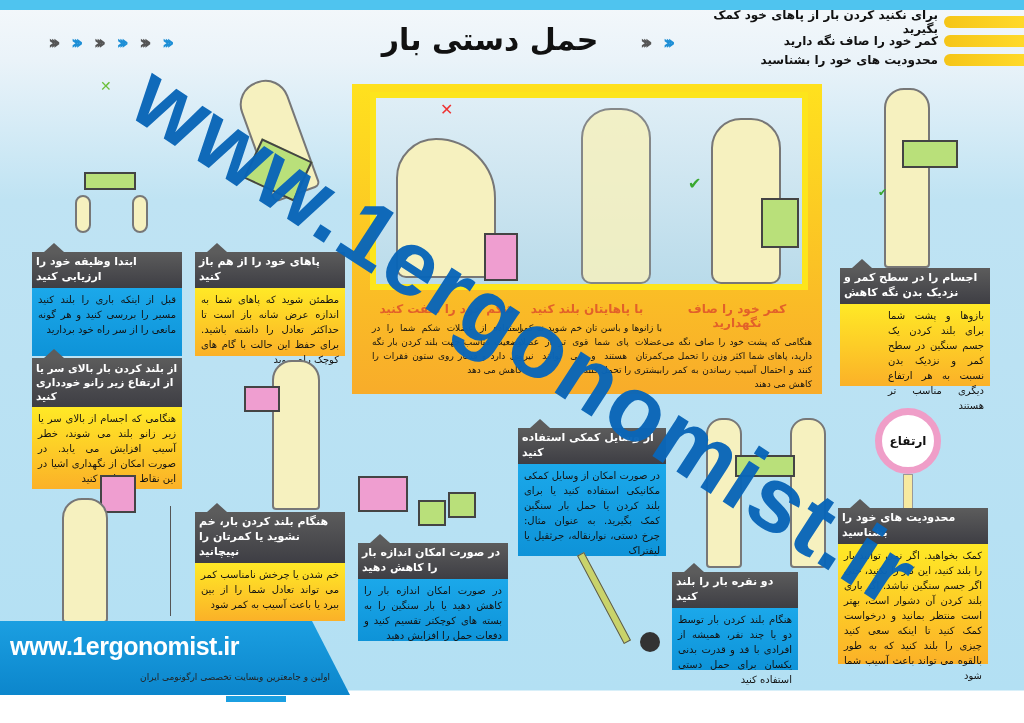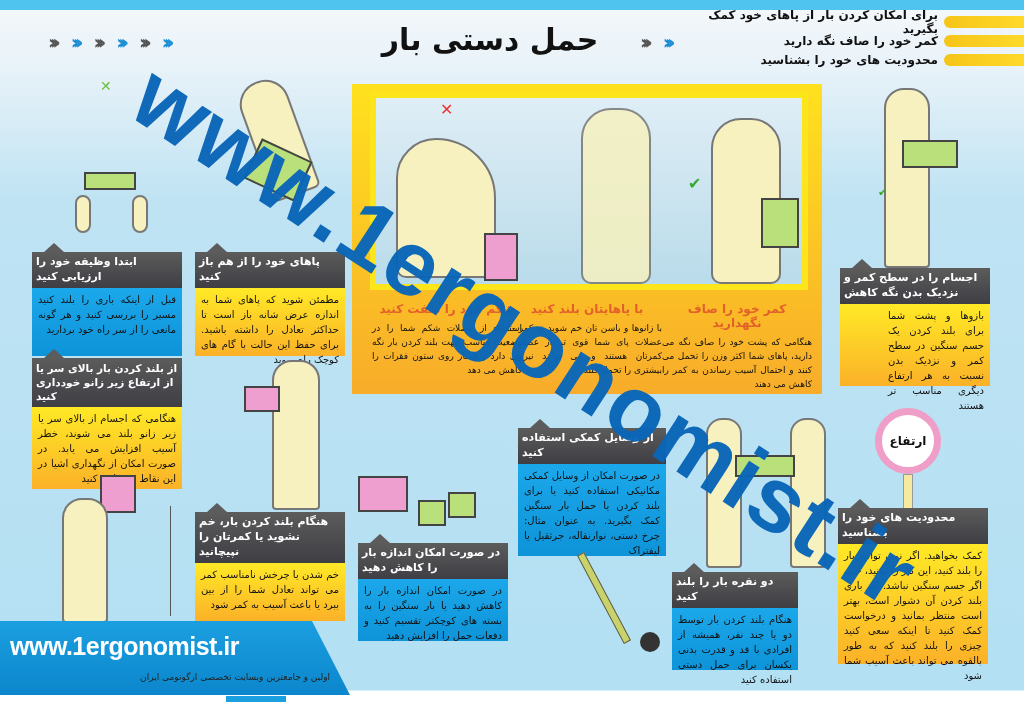--- a/index.html
+++ b/index.html
@@ -49,21 +49,21 @@
     <span class="b">›››</span><span class="a">›››</span><span class="b">›››</span><span class="a">›››</span><span class="b">›››</span><span class="a">›››</span>
   </div>
   <div class="title rtl">حمل دستی بار</div>
   <div class="chev-row" style="left:640px;">
     <span class="b">›››</span><span class="a">›››</span>
   </div>
 
   <div class="tips">
     <div class="tip">
         <div class="bar"></div>
-        <span class="txt">برای امکان کردن بار از پاهای خود کمک بگیرید</span>
+        <span class="txt">برای نکنید کردن بار از پاهای خود کمک بگیرید</span>
       </div>
     <div class="tip">
         <div class="bar"></div>
         <span class="txt">کمر خود را صاف نگه دارید</span>
       </div>
     <div class="tip">
         <div class="bar"></div>
         <span class="txt">محدودیت های خود را بشناسید</span>
       </div>
   </div>

